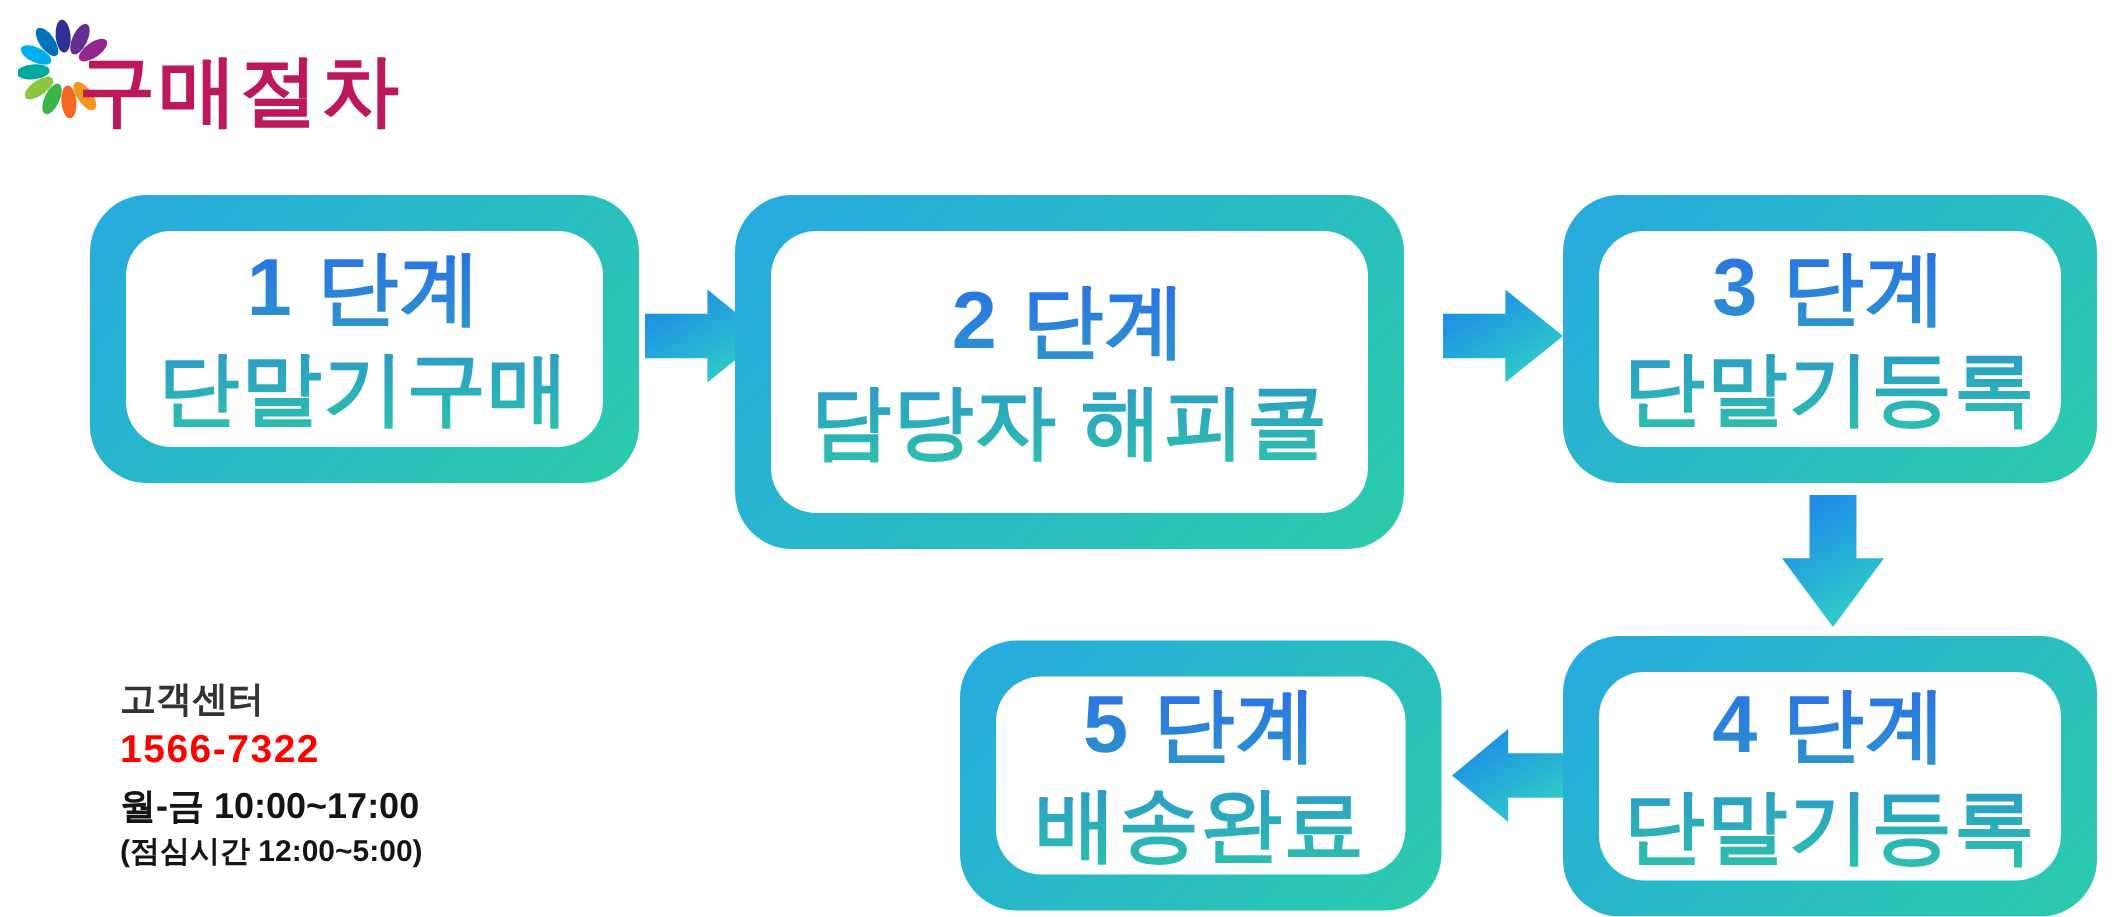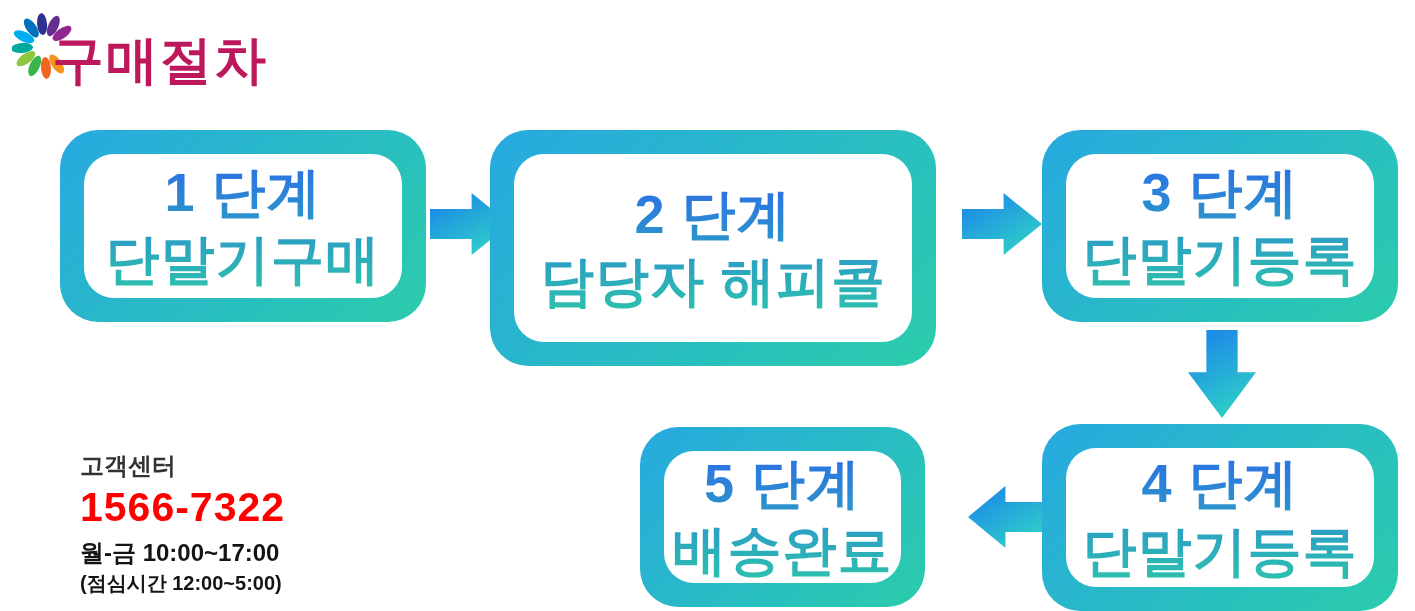--- a/index.html
+++ b/index.html
@@ -51,21 +51,21 @@
     position:absolute;
     background:linear-gradient(150deg,#1e8de6 15%,#2fd2c6 90%);
   }
   .arrow-right { clip-path:polygon(0 26%,52% 26%,52% 0,100% 50%,52% 100%,52% 74%,0 74%); }
   .arrow-left  { clip-path:polygon(100% 26%,48% 26%,48% 0,0 50%,48% 100%,48% 74%,100% 74%); }
   .arrow-down  { clip-path:polygon(27% 0,73% 0,73% 48%,100% 48%,50% 100%,0 48%,27% 48%); }
 
   
   .customer { position:absolute; left:80px; top:450px; }
   .customer-label { font-size:24px; font-weight:bold; color:#333333; }
-  .customer-phone { font-size:41px; font-weight:bold; color:#ff0000; letter-spacing:1px; margin-top:2px; }
+  .customer-phone { font-size:26px; font-weight:bold; color:#ff0000; letter-spacing:1px; margin-top:2px; }
   .customer-hours { font-size:24px; font-weight:bold; color:#141414; margin-top:6px; }
   .customer-lunch { font-size:20px; font-weight:bold; color:#141414; margin-top:1px; }
 </style>
 </head>
 <body>
 
 <div class="canvas">
 
   <span class="logo">
     <svg width="64" height="80" viewBox="0 0 64 80" aria-hidden="true">
@@ -111,21 +111,21 @@
     <div class="step-inner">
       <div class="step-text">
         <span class="step-line">3 단계</span>
         <span class="step-line">단말기등록</span>
       </div>
     </div>
   </div>
 
   <div class="arrow arrow-down" style="left:1188px;top:330px;width:68px;height:88px;"></div>
 
-  <div class="step-box" style="left:640px;top:427px;width:285px;height:180px;">
+  <div class="step-box" style="left:640px;top:427px;width:321px;height:180px;">
     <div class="step-inner">
       <div class="step-text">
         <span class="step-line">5 단계</span>
         <span class="step-line">배송완료</span>
       </div>
     </div>
   </div>
 
   <div class="arrow arrow-left" style="left:968px;top:486px;width:78px;height:62px;"></div>
 

